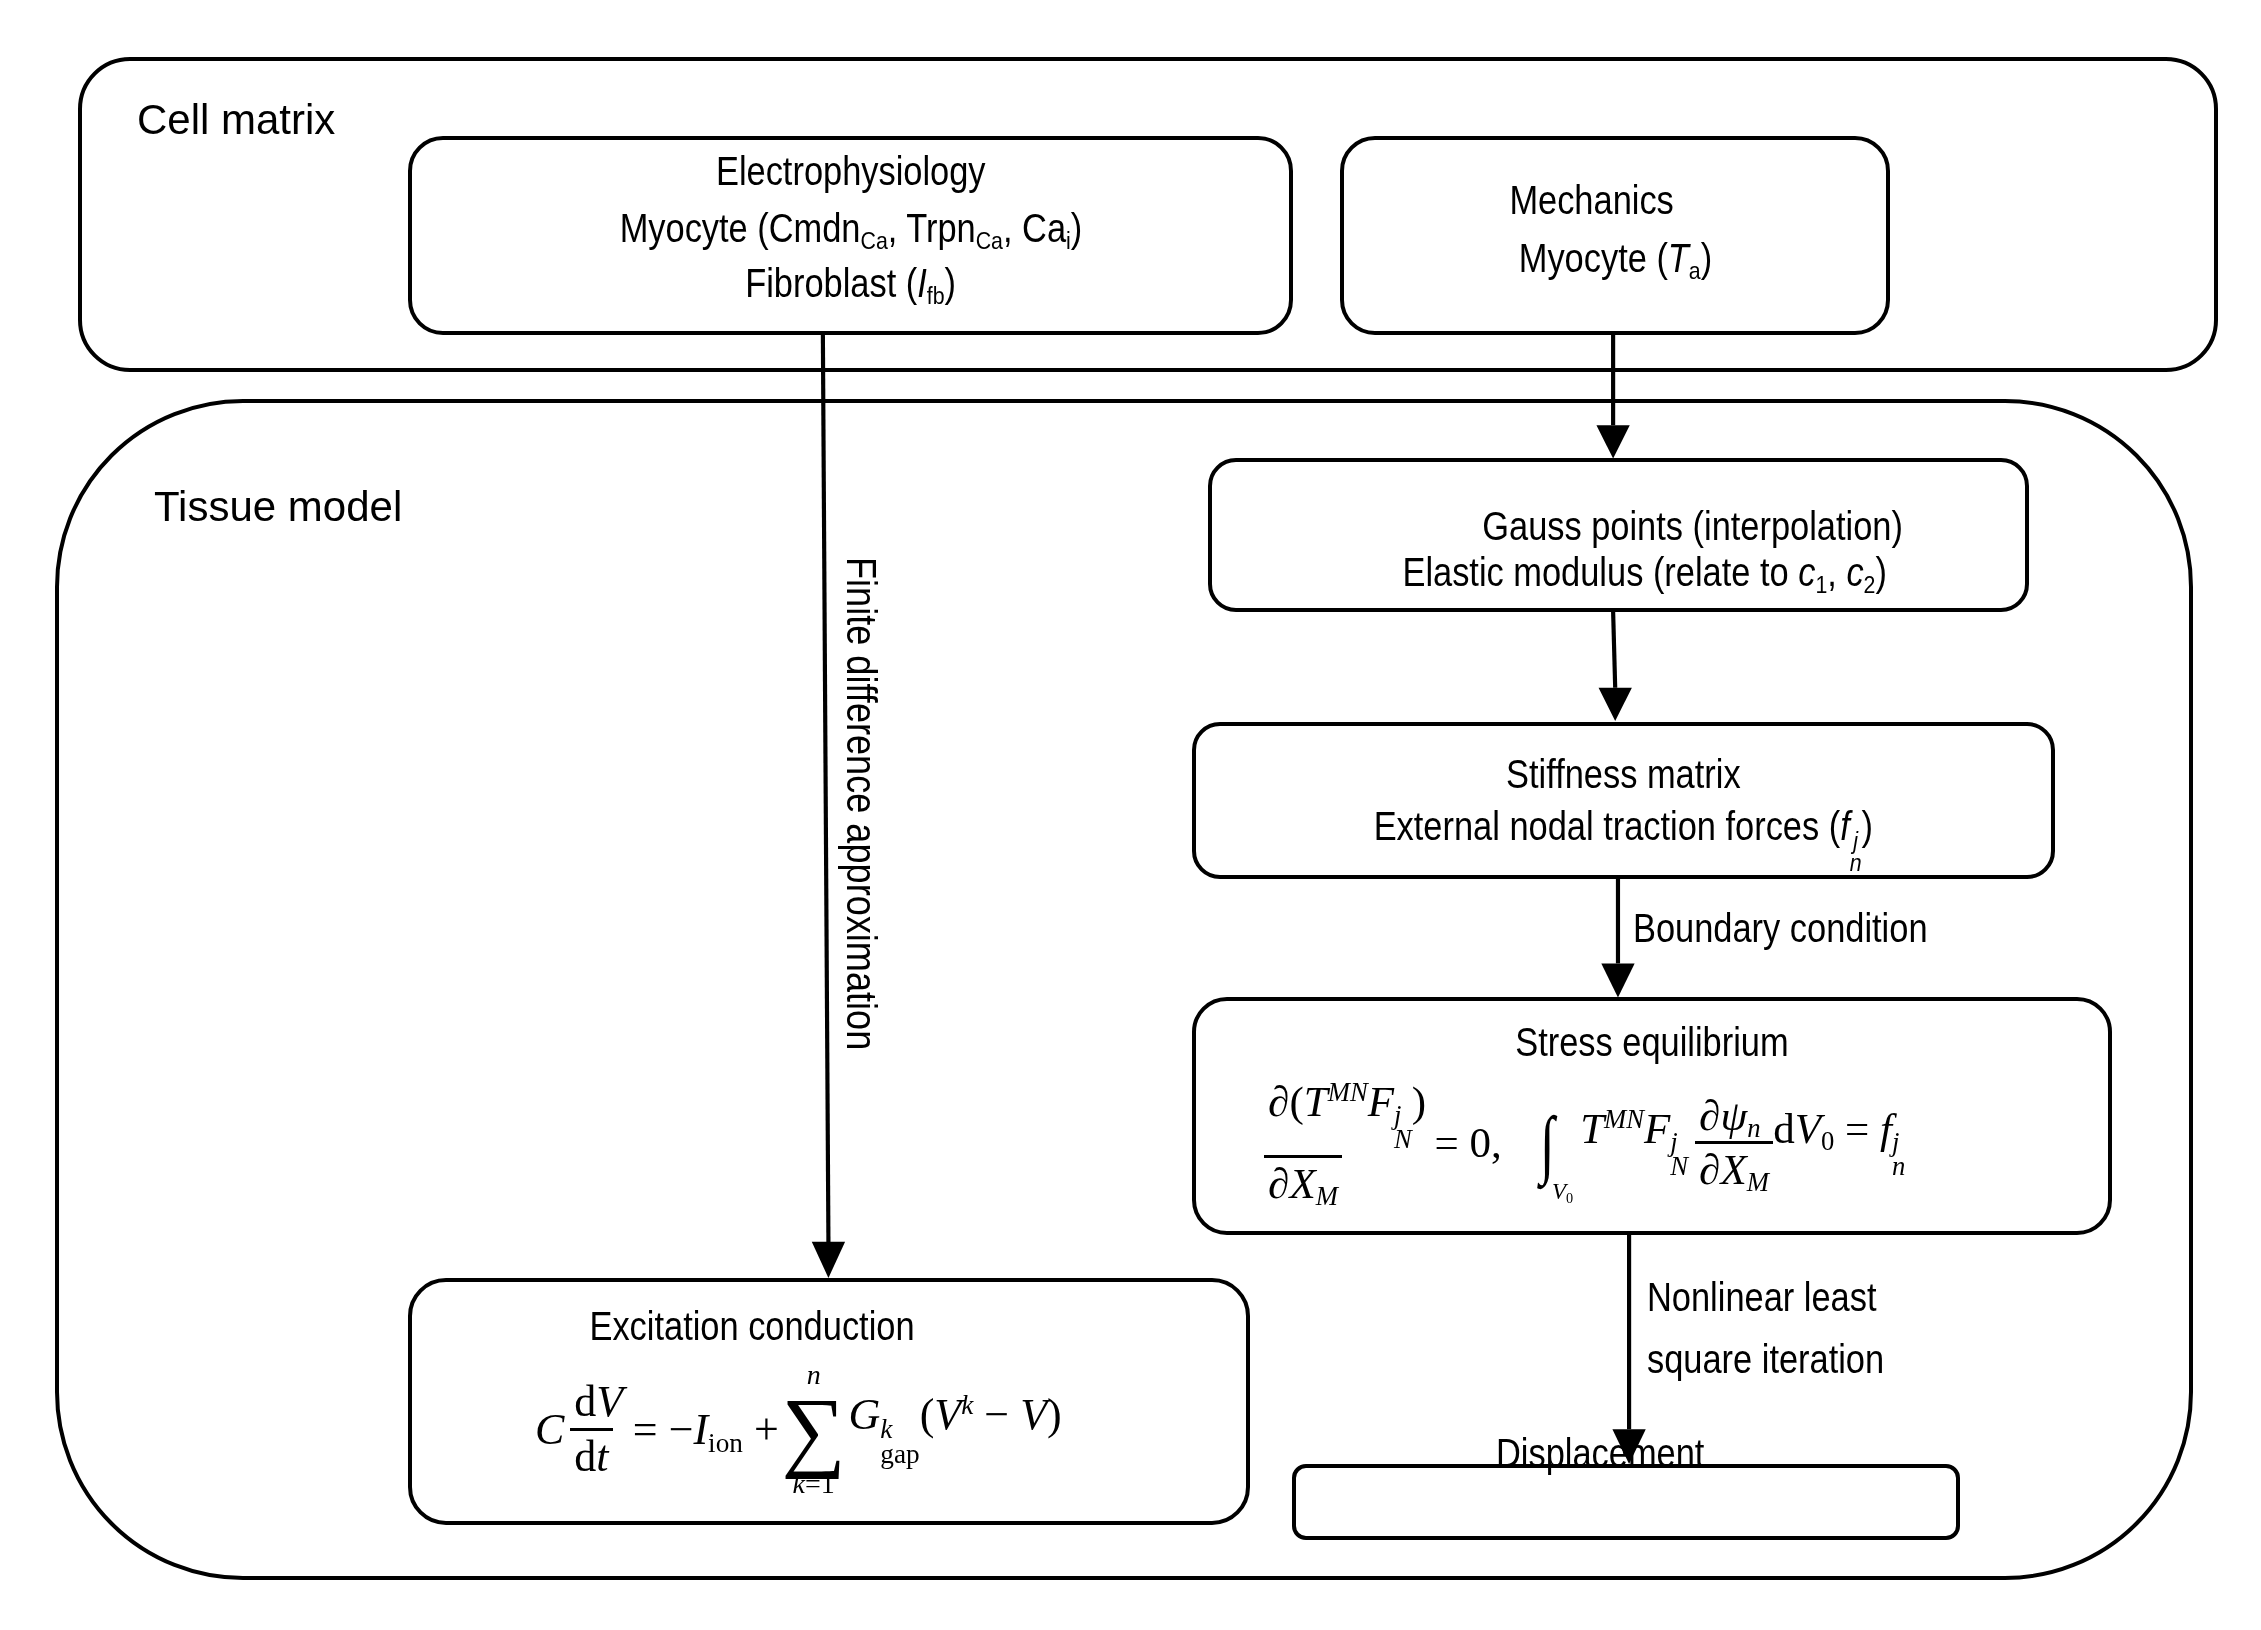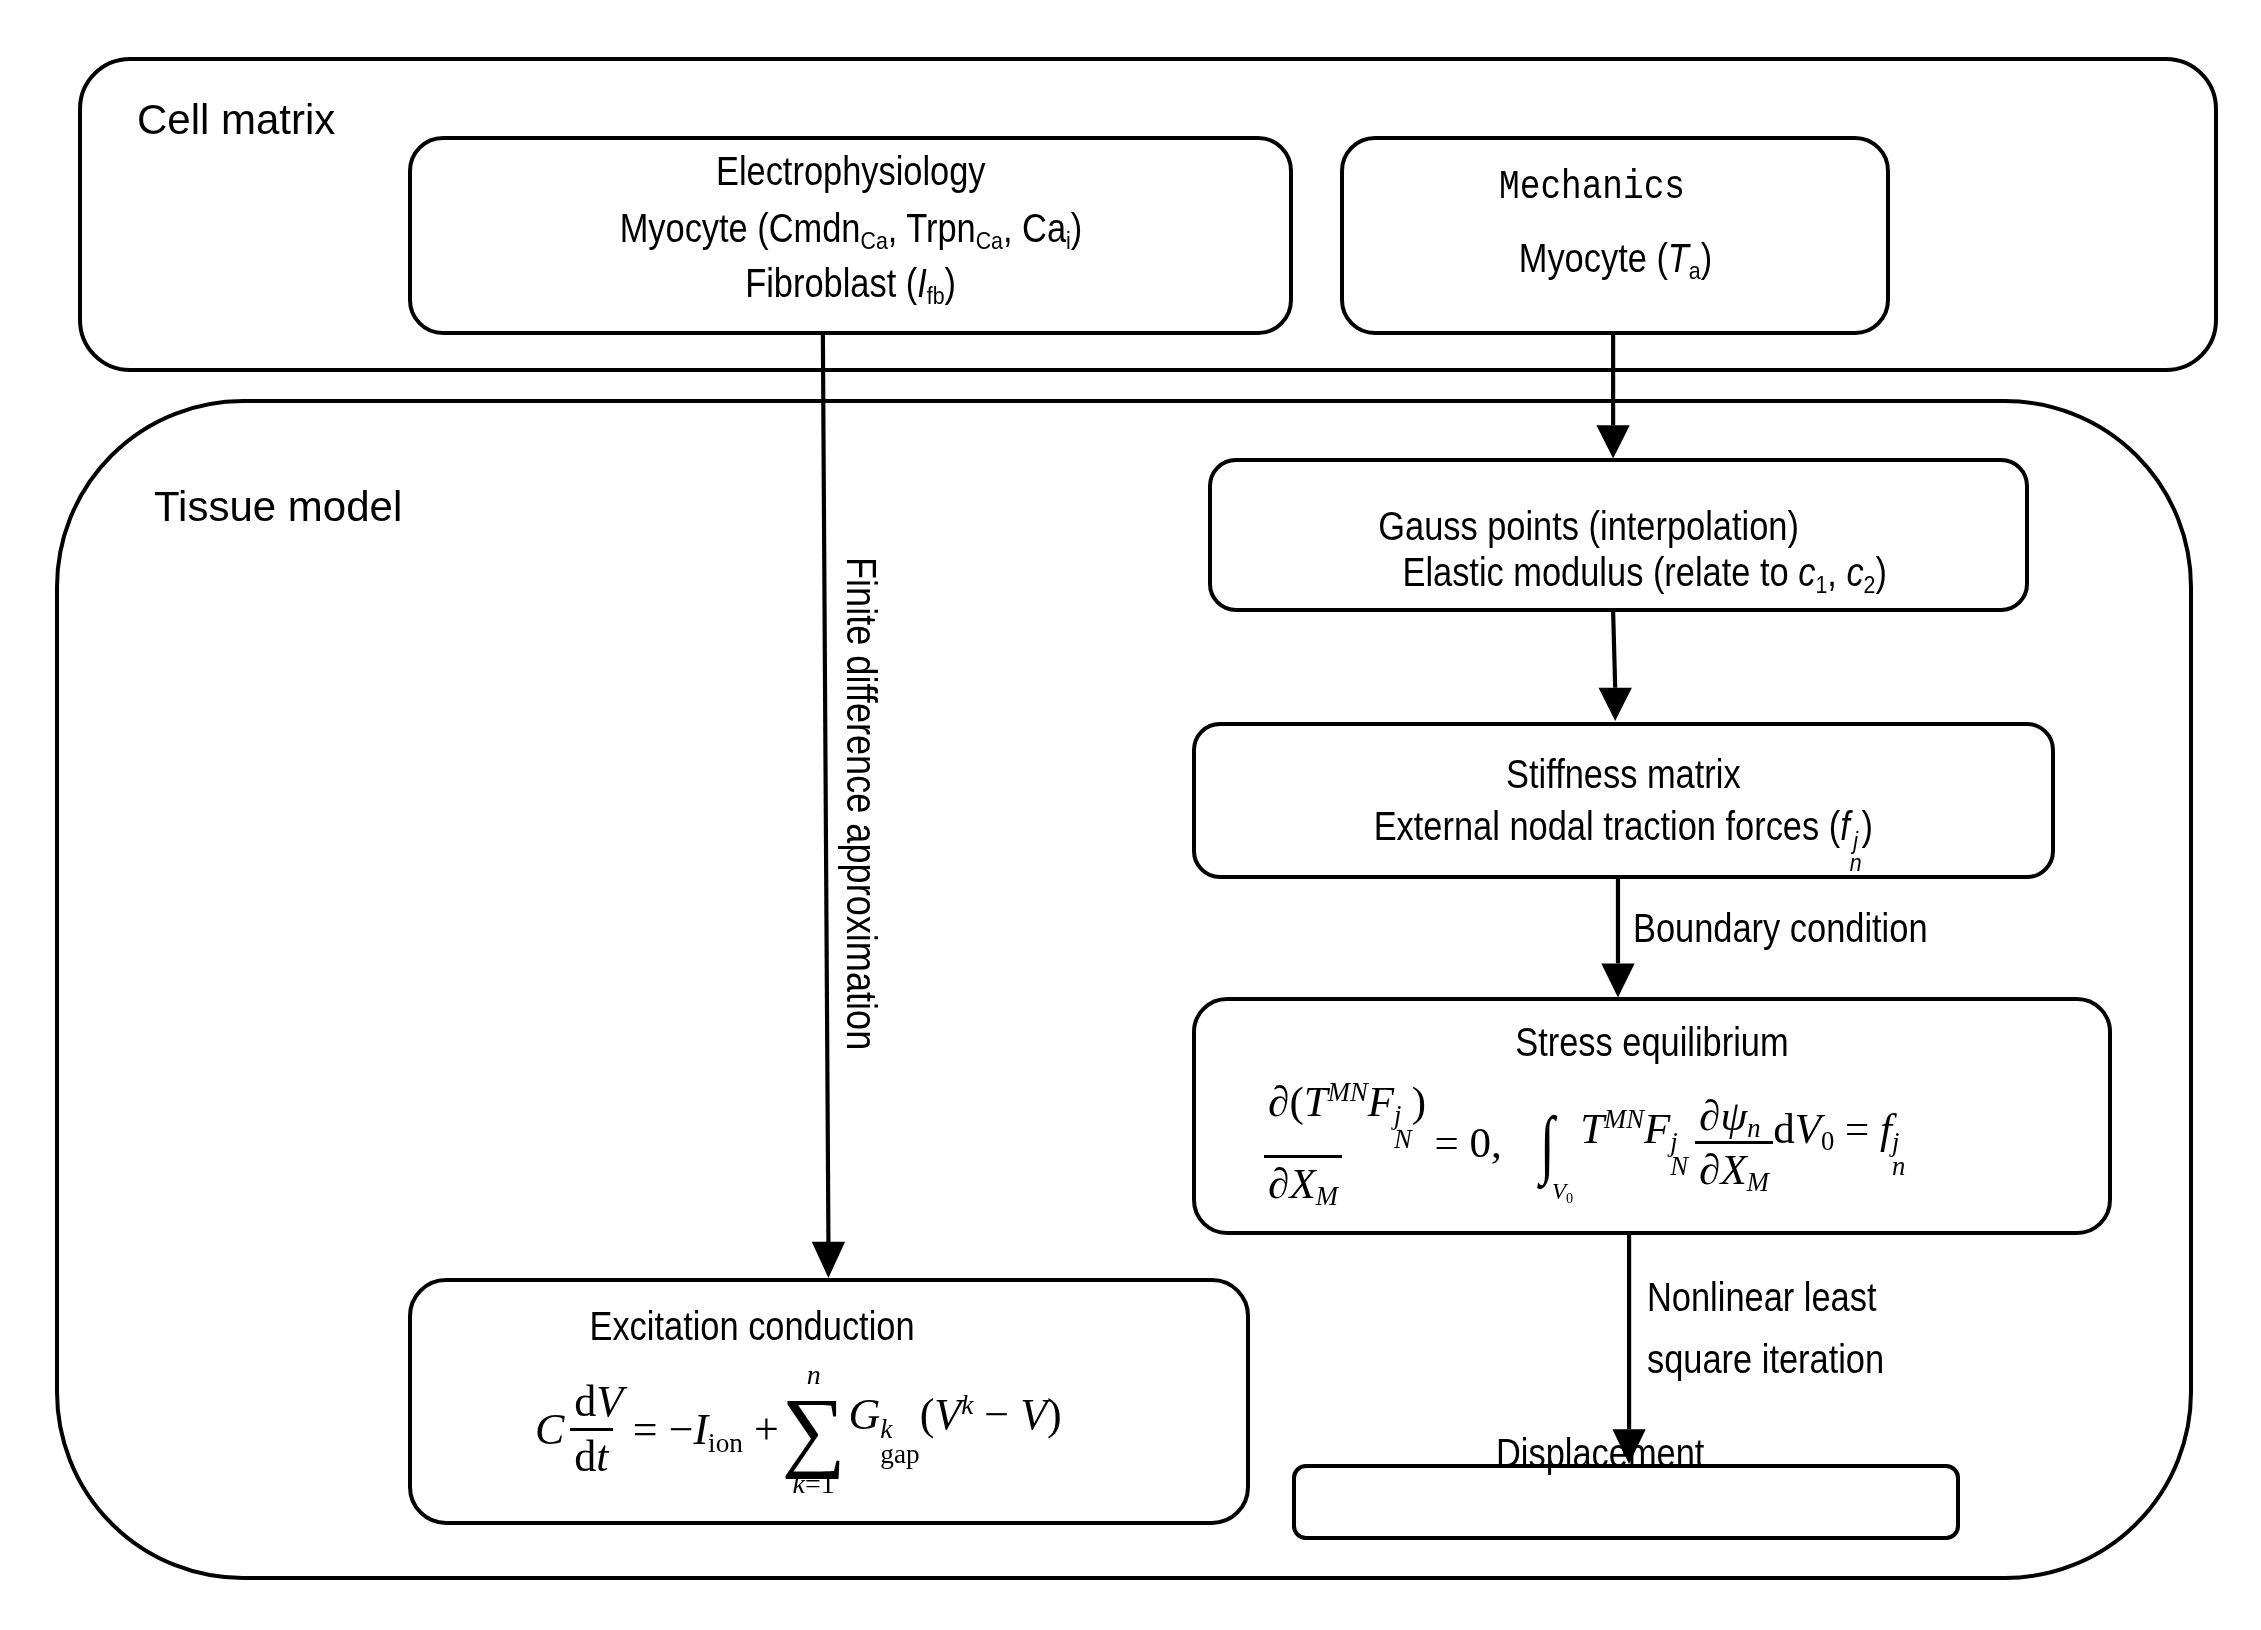--- a/index.html
+++ b/index.html
@@ -60,38 +60,38 @@
     <span>Myocyte (Cmdn</span><sub class="s">Ca</sub><span>, Trpn</span><sub class="s">Ca</sub><span>, Ca</span><sub class="s">i</sub><span>)</span>
   </span>
 </div>
 <div class="txt center" style="left:408px; width:885px; top:263px;">
   <span class="narrow">
     <span>Fibroblast (</span><i>I</i><sub class="s">fb</sub><span>)</span>
   </span>
 </div>
 
 <div class="box" style="left:1340px; top:136px; width:550px; height:199px; border-radius:35px;"></div>
-<div class="txt center" style="left:1340px; width:504px; top:168px;font-family:Liberation Mono, monospace;">
+<div class="txt center" style="left:1340px; width:504px; top:180px;">
   <span class="narrow">Mechanics</span>
 </div>
 <div class="txt center" style="left:1340px; width:550px; top:238px;">
   <span class="narrow">
     <span>Myocyte (</span><i>T</i><sub class="s">a</sub><span>)</span>
   </span>
 </div>
 
 <div class="box" style="left:55px; top:399px; width:2138px; height:1181px; border-radius:188px;"></div>
 <div class="txt" style="left:154px; top:486px; font-size:42px;">Tissue model</div>
 
 <div class="txt" style="left:865px; top:557px; width:0; height:0;">
   <span style="position:absolute; left:0; top:0; transform:rotate(90deg) scaleX(0.86); transform-origin:0 0; font-size:42px; display:inline-block; margin-left:16.7px;">Finite difference approximation</span>
 </div>
 
 <div class="box" style="left:1208px; top:458px; width:821px; height:154px; border-radius:28px;"></div>
-<div class="txt center" style="left:1140px; width:886px; top:506px;padding-left:6px;">
+<div class="txt center" style="left:1244px; width:886px; top:506px;padding-left:6px;">
   <span class="narrow">Gauss points (interpolation)</span>
 </div>
 <div class="txt center" style="left:1208px; width:821px; top:552px;padding-left:26px;">
   <span class="narrow">
     <span>Elastic modulus (relate to </span><i>c</i><sub class="s">1</sub><span>, </span><i>c</i><sub class="s">2</sub><span>)</span>
   </span>
 </div>
 
 <div class="box" style="left:1192px; top:722px; width:863px; height:157px; border-radius:28px;"></div>
 <div class="txt center" style="left:1192px; width:863px; top:754px;">

